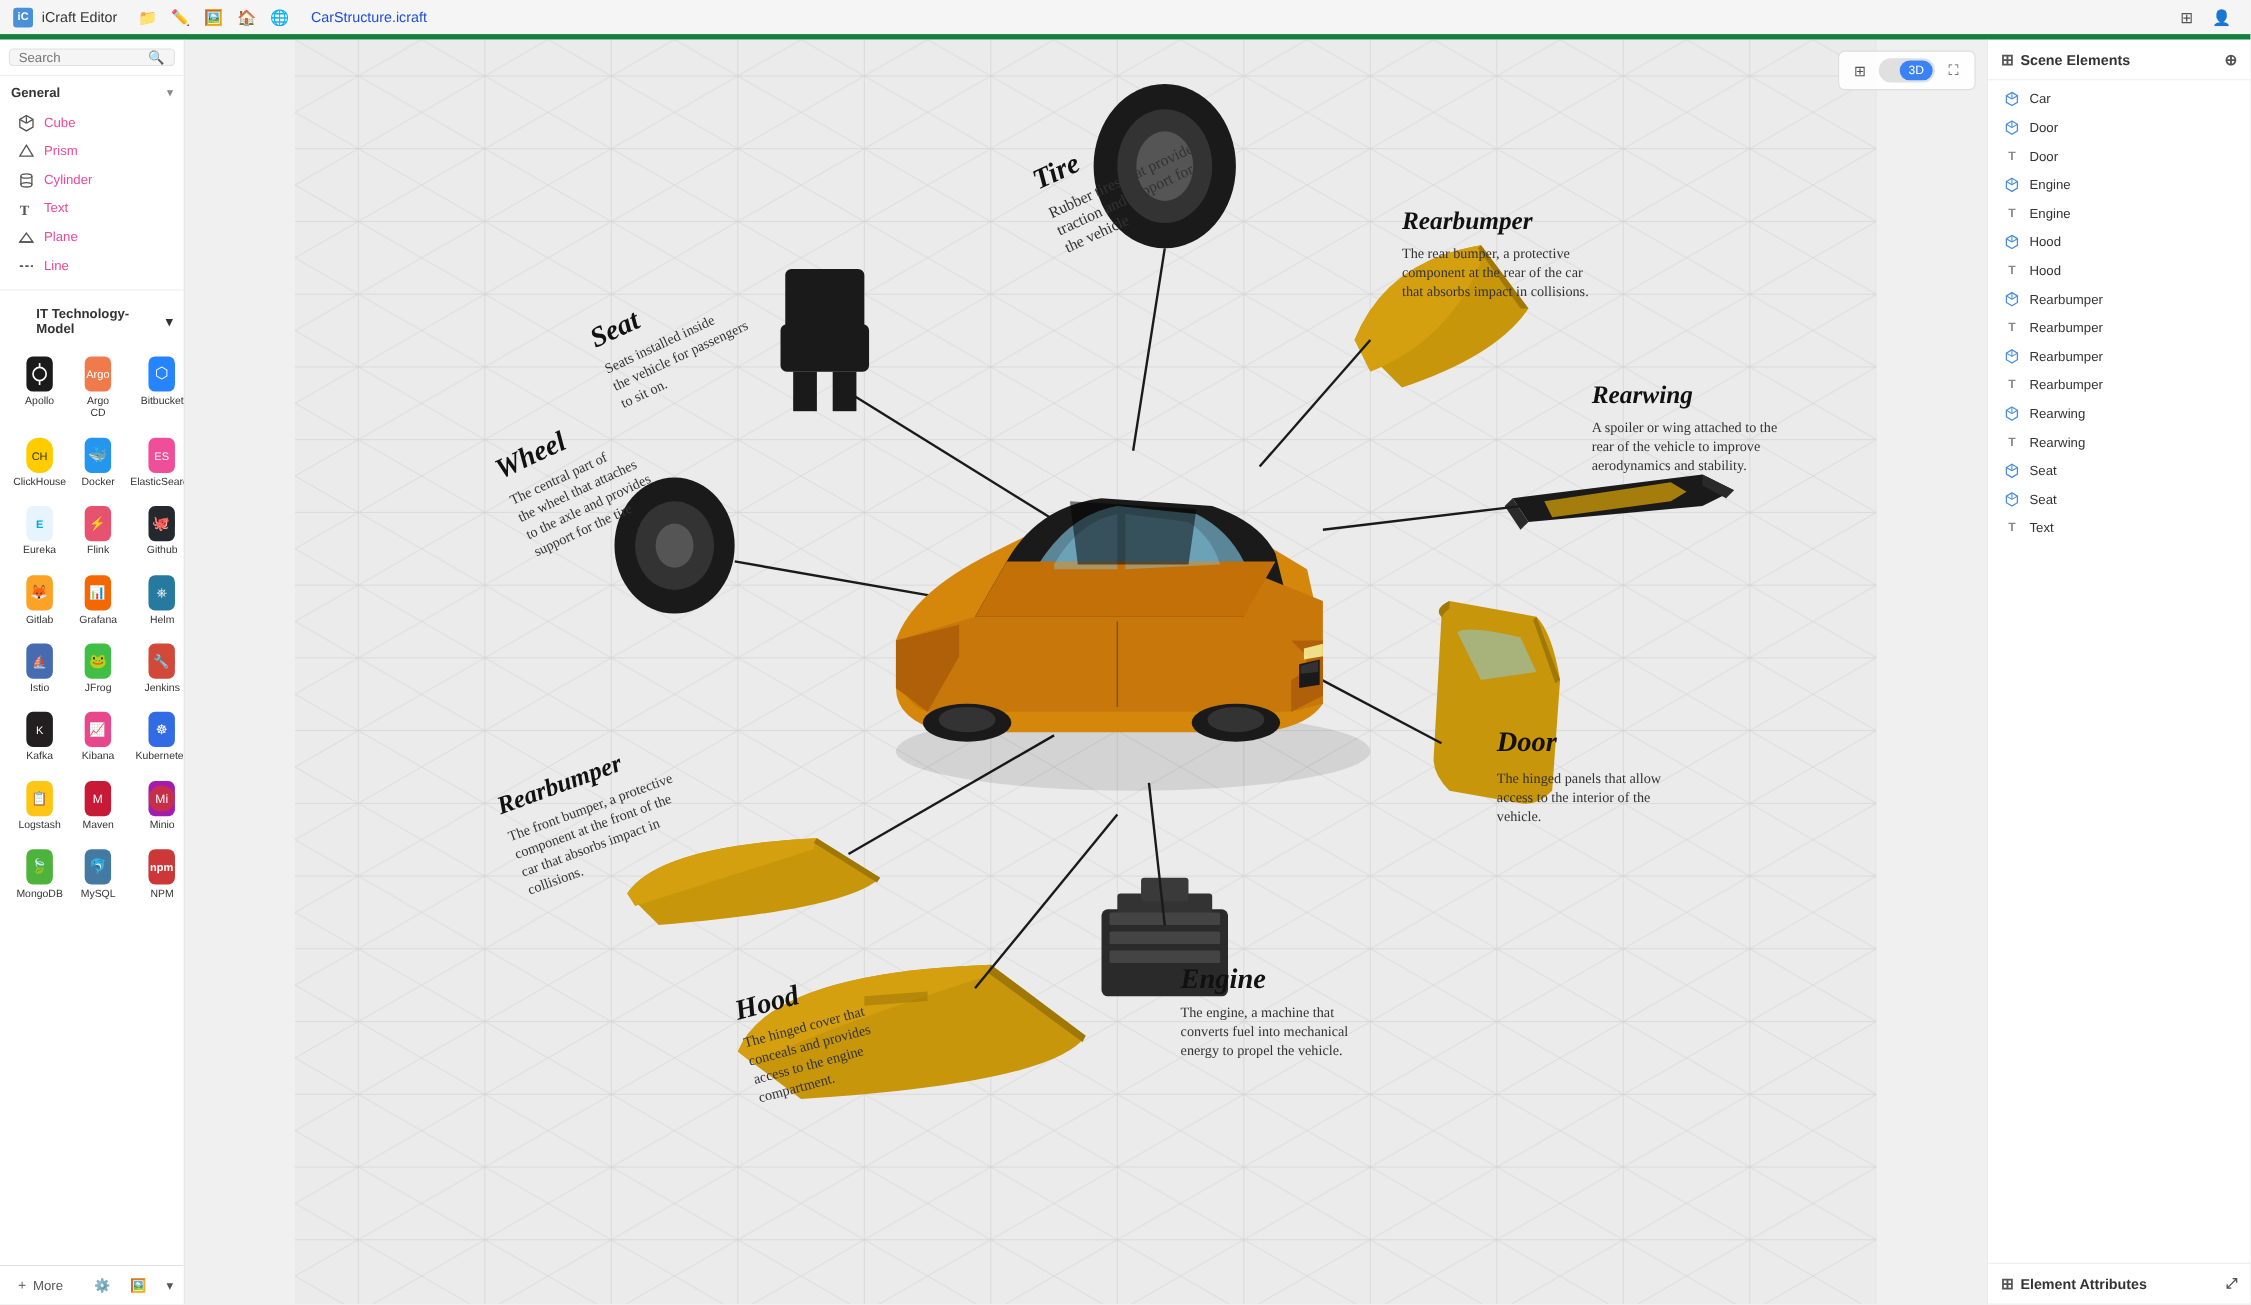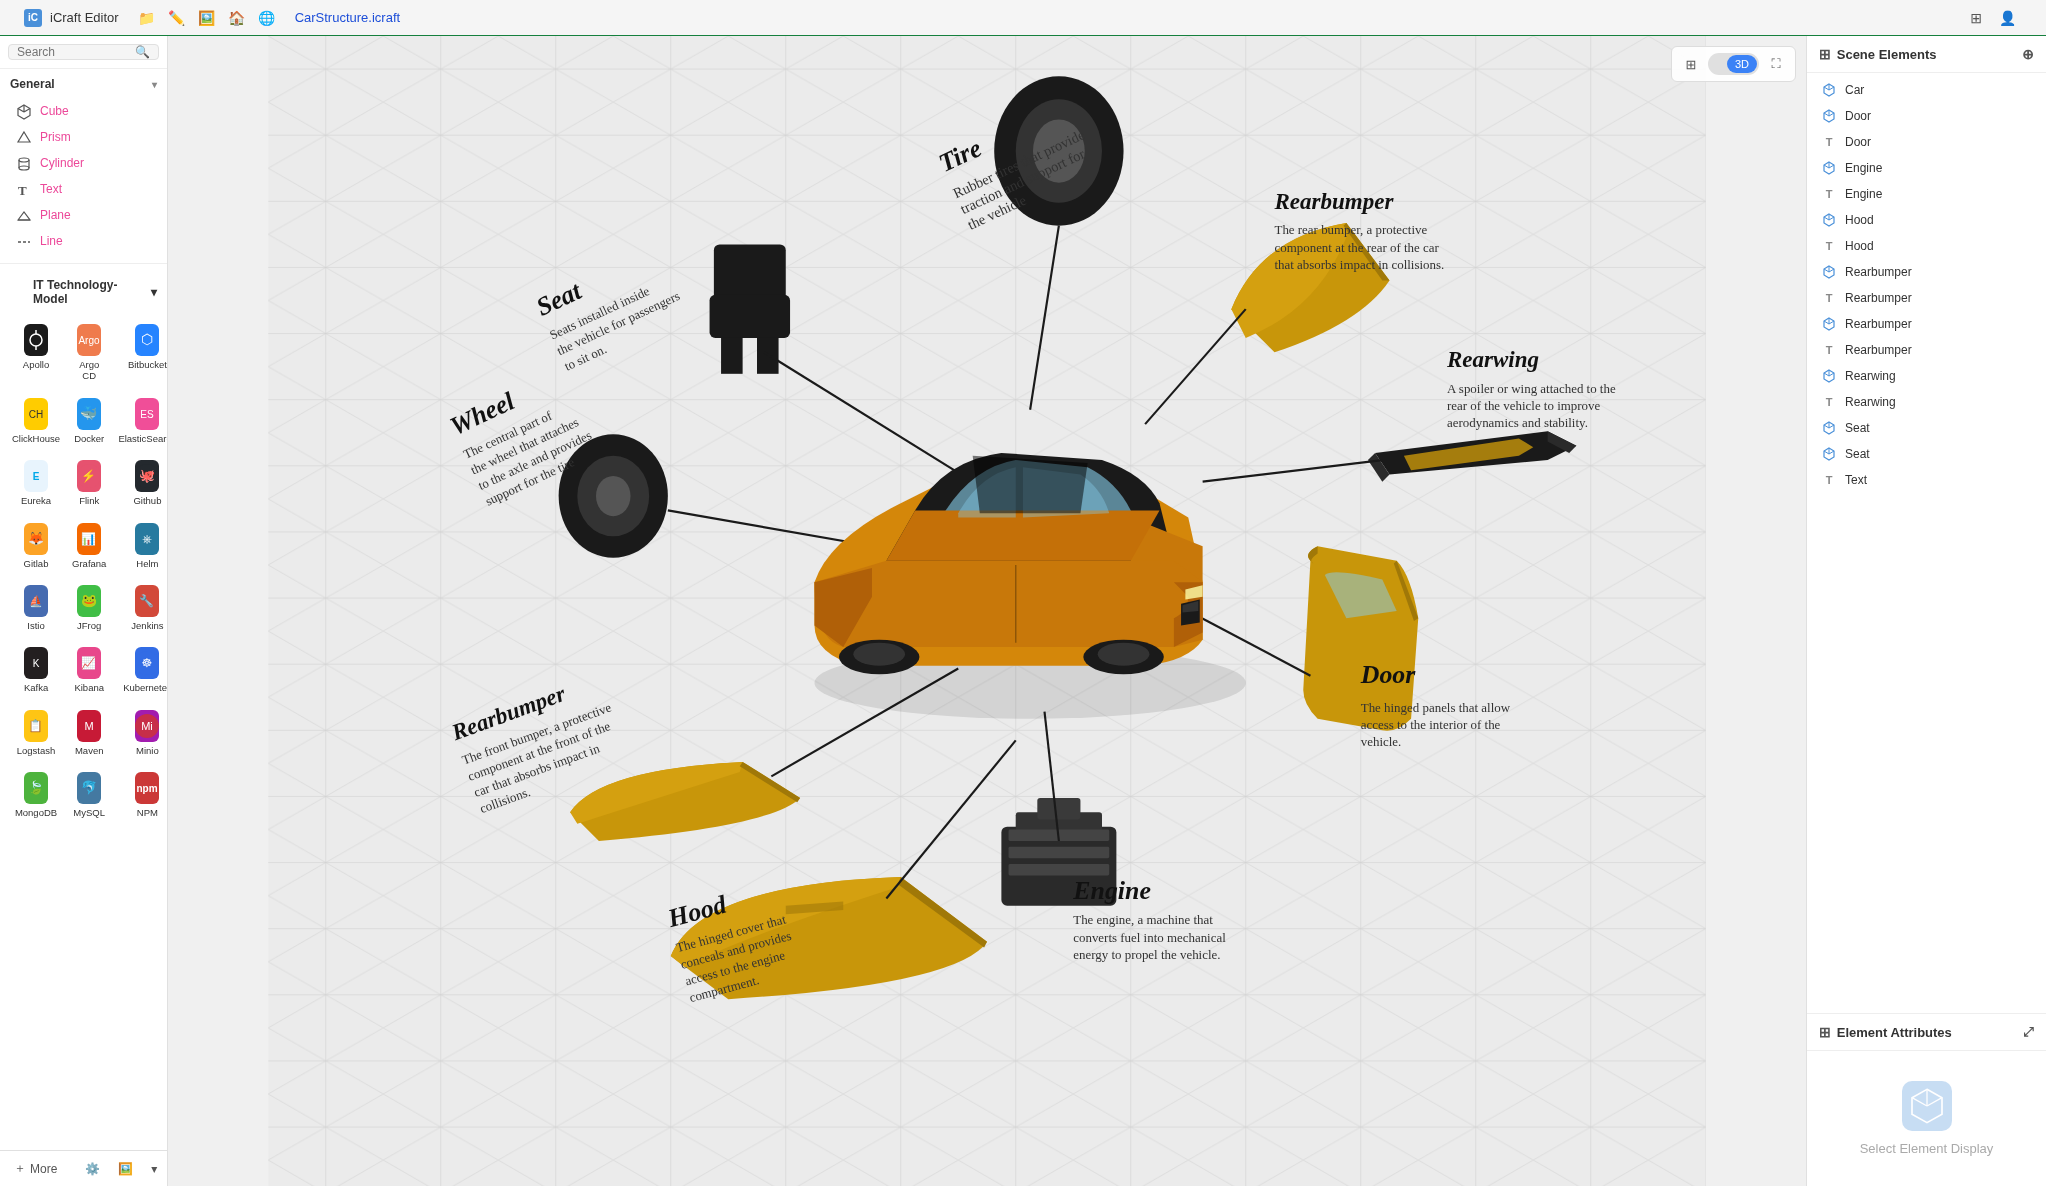--- a/index.html
+++ b/index.html
@@ -2,24 +2,24 @@
 <html><head>
   <meta charset="utf-8">
   <style>
     * { box-sizing: border-box; margin: 0; padding: 0; }
     body { font-family: -apple-system, BlinkMacSystemFont, 'Segoe UI', sans-serif; font-size: 13px; background: #f0f0f0; display: flex; flex-direction: column; height: 100vh; overflow: hidden; }
 
     
     .titlebar {
       height: 36px;
       background: #f5f5f5;
-      border-bottom: 1px solid #15803d;
-      display: flex;
-      align-items: center;
-      padding: 0 24px;
+      border-bottom: 5px solid #15803d;
+      display: flex;
+      align-items: center;
+      padding: 0 12px;
       gap: 8px;
       flex-shrink: 0;
     }
     .titlebar-icon { width: 18px; height: 18px; background: #4a90d9; border-radius: 3px; display: flex; align-items: center; justify-content: center; color: white; font-size: 10px; font-weight: bold; }
     .titlebar-title { font-size: 13px; font-weight: 500; color: #333; }
     .titlebar-tools { display: flex; gap: 6px; margin-left: 8px; }
     .titlebar-tool { width: 24px; height: 24px; display: flex; align-items: center; justify-content: center; border-radius: 4px; cursor: pointer; color: #555; font-size: 14px; }
     .titlebar-filename { color: #1d4ed8; font-size: 13px; margin-left: 8px; }
     .titlebar-right { margin-left: auto; display: flex; gap: 4px; align-items: center; }
     .titlebar-right-btn { width: 28px; height: 28px; display: flex; align-items: center; justify-content: center; border-radius: 4px; cursor: pointer; font-size: 14px; color: #555; }
@@ -400,21 +400,21 @@
           <div class="tech-icon" style="background:#2684ff;">
               <svg width="24" height="24" viewBox="0 0 24 24">
                 <rect width="24" height="24" rx="4" fill="#2684ff"></rect>
                 <text x="12" y="16" text-anchor="middle" font-size="14" fill="white">⬡</text>
               </svg>
             </div>
           <span class="tech-label">Bitbucket</span>
         </div>
 
         <div class="tech-item">
-          <div class="tech-icon" style="background:#ffcc00;">
+          <div class="tech-icon" style="background:#ffcc00;border-radius:11px;">
               <svg width="24" height="24" viewBox="0 0 24 24">
                 <rect width="24" height="24" rx="4" fill="#ffcc00"></rect>
                 <text x="12" y="16" text-anchor="middle" font-size="10" fill="#333">CH</text>
               </svg>
             </div>
           <span class="tech-label">ClickHouse</span>
         </div>
         <div class="tech-item">
           <div class="tech-icon" style="background:#2496ed;">
               <svg width="24" height="24" viewBox="0 0 24 24">
@@ -988,27 +988,16 @@
     </div>
 
     <div class="element-attributes-section">
       <div class="element-attributes-header">
         <span class="panel-section-icon">⊞</span>
         <span>Element Attributes</span>
         <div class="panel-section-header-right">
           <div style="cursor:pointer;font-size:13px;color:#555;">⤢</div>
         </div>
       </div>
-      <div class="element-display-empty">
-
-        <svg class="element-display-icon-large" viewBox="0 0 60 60" opacity="0.35">
-          <rect width="60" height="60" rx="12" fill="#4a90d9"></rect>
-          <path d="M30 10L48 20V40L30 50L12 40V20L30 10Z" stroke="white" stroke-width="2" fill="none"></path>
-          <line x1="30" y1="10" x2="30" y2="30" stroke="white" stroke-width="1.5"></line>
-          <line x1="30" y1="30" x2="48" y2="20" stroke="white" stroke-width="1.5"></line>
-          <line x1="30" y1="30" x2="12" y2="20" stroke="white" stroke-width="1.5"></line>
-        </svg>
-        <span>Select Element Display</span>
-      </div>
     </div>
   </div>
 
 </div>
 
 </body></html>

